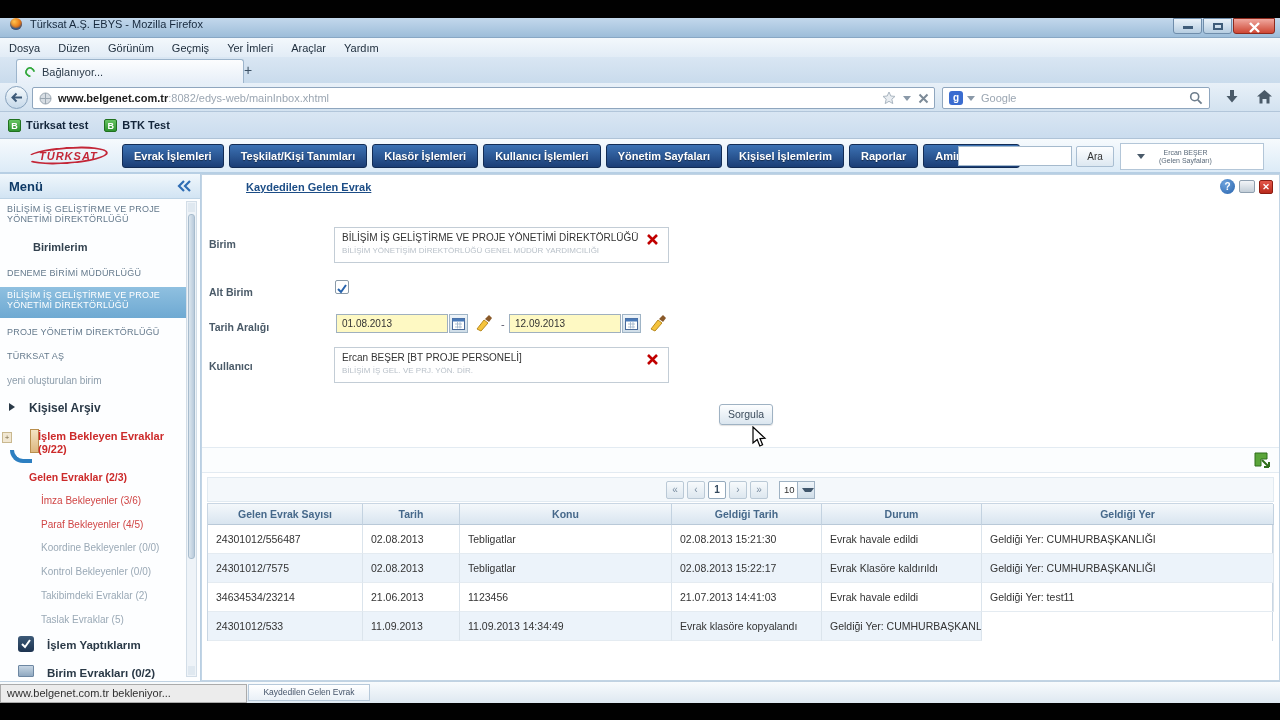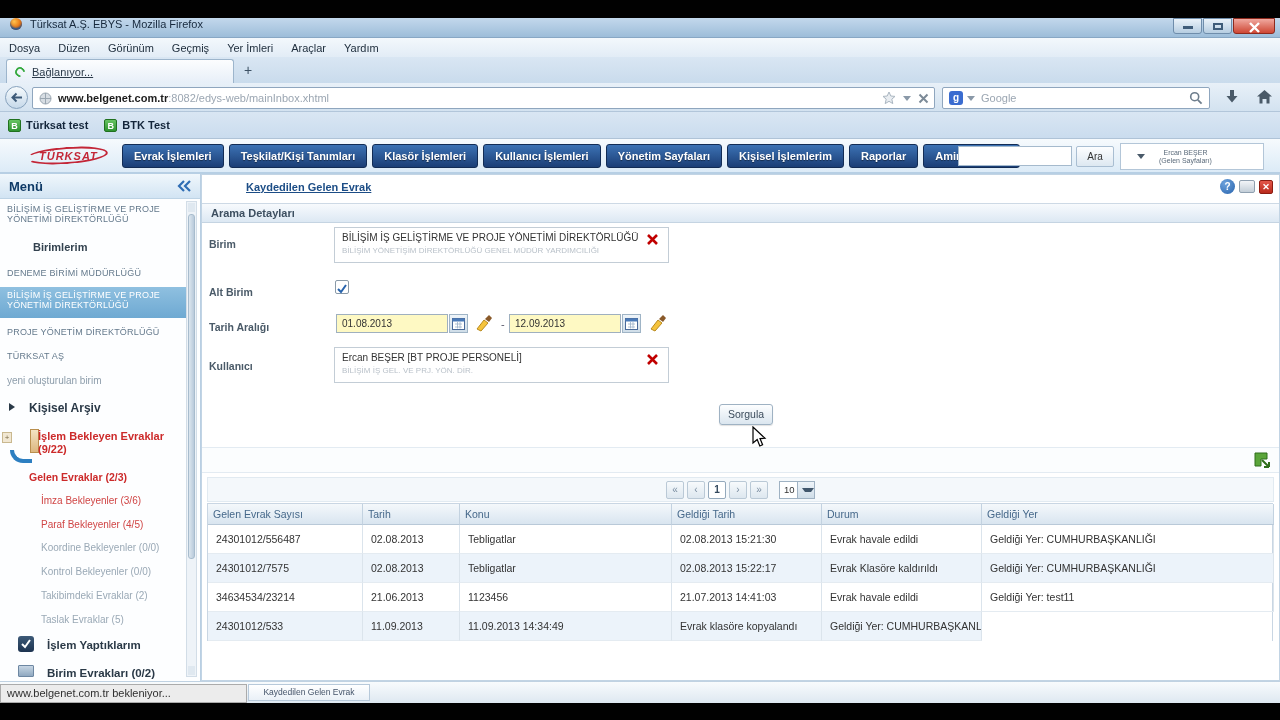--- a/index.html
+++ b/index.html
@@ -18,23 +18,23 @@
   .win-btn .bar { position:absolute; left:9px; bottom:4px; width:10px; height:3px; background:#3f5c79; }
   .win-btn .box { position:absolute; left:9px; top:4px; width:10px; height:7px; border:2px solid #3f5c79; }
   .win-btn.close { width:42px; background:linear-gradient(#f0a9a0,#ce4633); border-color:#8d2a1e; }
   .win-btn.close svg { position:absolute; left:15px; top:3px; }
 
   .menubar { position:absolute; left:0; top:38px; width:1280px; height:19px;
     background:linear-gradient(#f3f8fc,#e2ecf6); display:flex; align-items:center; }
   .menu-item { font-size:11px; color:#1c2b3a; padding:2px 9px; }
 
   .tabbar { position:absolute; left:0; top:57px; width:1280px; height:26px; background:linear-gradient(#d9e6f3,#c9dbec); }
-  .tab { position:absolute; left:6px; top:2px; width:228px; height:24px;
+  .tab { position:absolute; left:16px; top:2px; width:228px; height:24px;
     background:linear-gradient(#fcfdfe,#e7eff8); border:1px solid #9db5cc; border-bottom:none; border-radius:3px 3px 0 0;
-    display:flex; align-items:center; padding:0 8px; font-size:11px; color:#2b3a49;text-decoration:underline; }
+    display:flex; align-items:center; padding:0 8px; font-size:11px; color:#2b3a49; }
   .spinner { width:10px; height:10px; border:2px solid #35a93f; border-right-color:transparent; border-radius:50%; margin-right:7px; transform:rotate(40deg); }
   .newtab { position:absolute; left:238px; top:5px; width:20px; height:18px; text-align:center; font-size:14px; color:#3c5064; }
 
   .navbar { position:absolute; left:0; top:83px; width:1280px; height:29px;
     background:linear-gradient(#e8f0f8,#d3e2f0); border-bottom:1px solid #b2c6da; }
   .back-btn { position:absolute; left:5px; top:3px; width:23px; height:23px; border-radius:50%;
     background:linear-gradient(#f6fafc,#c6d9ea); border:1px solid #87a2bd; display:flex; align-items:center; justify-content:center; }
   .url-field { position:absolute; left:32px; top:4px; width:903px; height:22px; background:#fff; border:1px solid #8fa6be; border-radius:2px;
     display:flex; align-items:center; padding-left:6px; font-size:11px; }
   .url-domain { color:#1d1d1d; font-weight:bold; margin-left:6px; }
@@ -126,21 +126,21 @@
     font-size:10px; color:#7b8fa2; color:#7b8ea2; text-align:center; line-height:16px; }
   .pg-btn.cur { background:#fff; border-color:#94a9bc; color:#33485c; font-weight:bold; }
   .pg-select { width:36px; height:18px; background:#fff; border:1px solid #9fb2c3; margin-left:8px; display:flex; align-items:center; }
   .pg-select span { font-size:9.5px; color:#333; flex:1; padding-left:4px; }
   .pg-select .dd { width:13px; height:16px; background:linear-gradient(#eef4f9,#cfdde8); border-left:1px solid #9fb2c3; display:flex; align-items:center; justify-content:center; }
   .cd { width:0; height:0; border-left:3px solid transparent; border-right:3px solid transparent; border-top:4px solid #41576c; }
 
   .grid { position:absolute; left:5px; top:328px; width:1066px; border:1px solid #c9d6e3; border-bottom:none; display:grid;
     grid-template-columns:155px 97px 212px 150px 160px 292px; }
   .gh { background:linear-gradient(#f4f8fb,#d9e5f0); border-right:1px solid #c3d2e0; border-bottom:1px solid #b9c9d8;
-    font-size:10.5px; font-weight:normal; color:#46688a; text-align:left; padding:4px 5px; }
+    font-size:10.5px; font-weight:bold; color:#46688a; text-align:center; padding:4px 18px; }
   .gc { font-size:10.5px; color:#333; padding:8px 8px; border-right:1px solid #dbe4ec; border-bottom:1px solid #e4ebf1; white-space:nowrap; overflow:hidden; }
   .r-alt { background:#ecf3fa; }
 
   .bottombar { position:absolute; left:0; top:681px; width:1280px; height:22px;
     background:linear-gradient(#f8fbfd,#dee8f1); border-top:1px solid #c0d2e2; }
   .bt-sq { position:absolute; left:224px; top:3px; width:17px; height:15px; background:#e8eef4; border:1px solid #c2cfdb; }
   .bottom-tab { position:absolute; left:248px; top:2px; width:122px; height:17px; background:linear-gradient(#ffffff,#e9f0f7);
     border:1px solid #b7c9da; font-size:8.5px; color:#44546a; text-align:center; line-height:15px; overflow:hidden; white-space:nowrap; }
   .status-tip { position:absolute; left:0; top:684px; width:247px; height:19px; background:#ececec; border:1px solid #ababab;
     font-size:11px; color:#2f2f2f; padding:2px 0 0 6px; }
@@ -307,21 +307,20 @@
     </div>
   </div>
 
   <div class="main">
     <div class="page-title">Kaydedilen Gelen Evrak</div>
     <div class="top-icons">
       <span class="help-ic">?</span>
       <span class="print-ic"></span>
       <span class="close-ic">✕</span>
     </div>
-    <div class="section-bar">Arama Detayları</div>
 
     <span class="f-label" style="top:63px">Birim</span>
     <div class="value-box" style="top:52px">
       <div class="vb-main">BİLİŞİM İŞ GELİŞTİRME VE PROJE YÖNETİMİ DİREKTÖRLÜĞÜ</div>
       <div class="vb-sub">BİLİŞİM YÖNETİŞİM DİREKTÖRLÜĞÜ GENEL MÜDÜR YARDIMCILIĞI</div>
     </div>
     <svg class="x-btn" style="left:444px;top:58px" width="13" height="13" viewBox="0 0 13 13">
         <path d="M2 2 L11 11 M11 2 L2 11" stroke="#c00000" stroke-width="2.6"></path>
       </svg>
 

